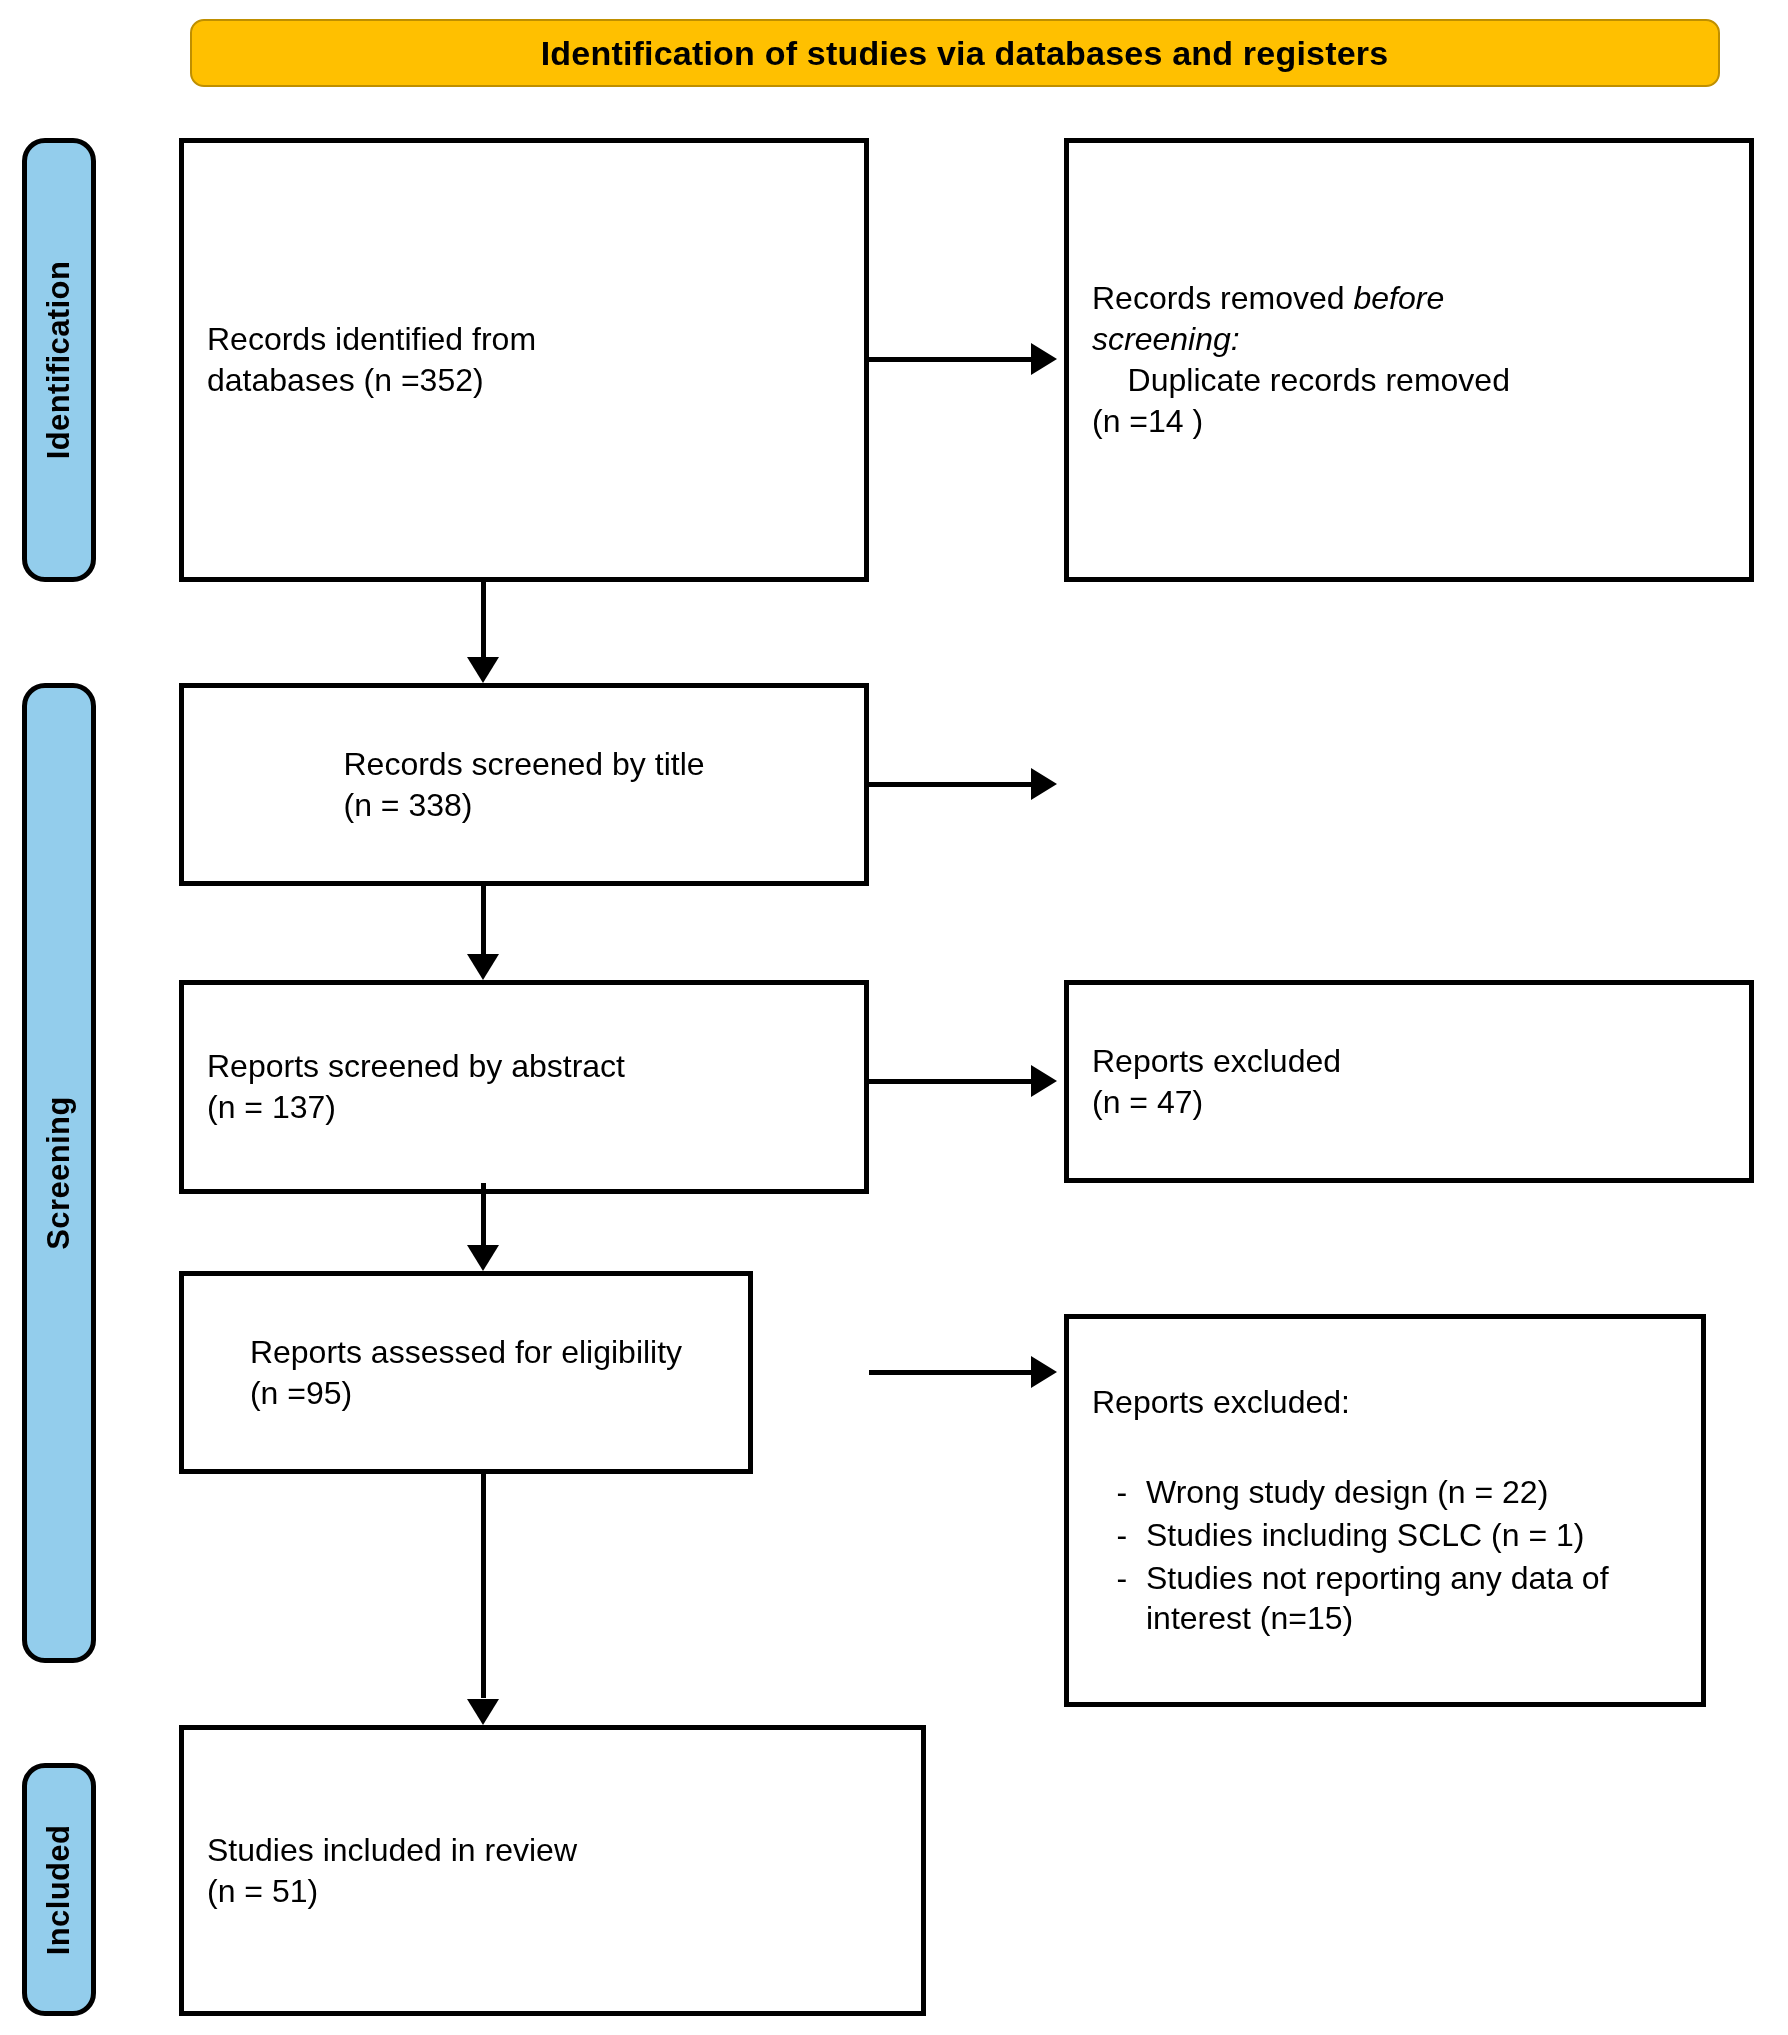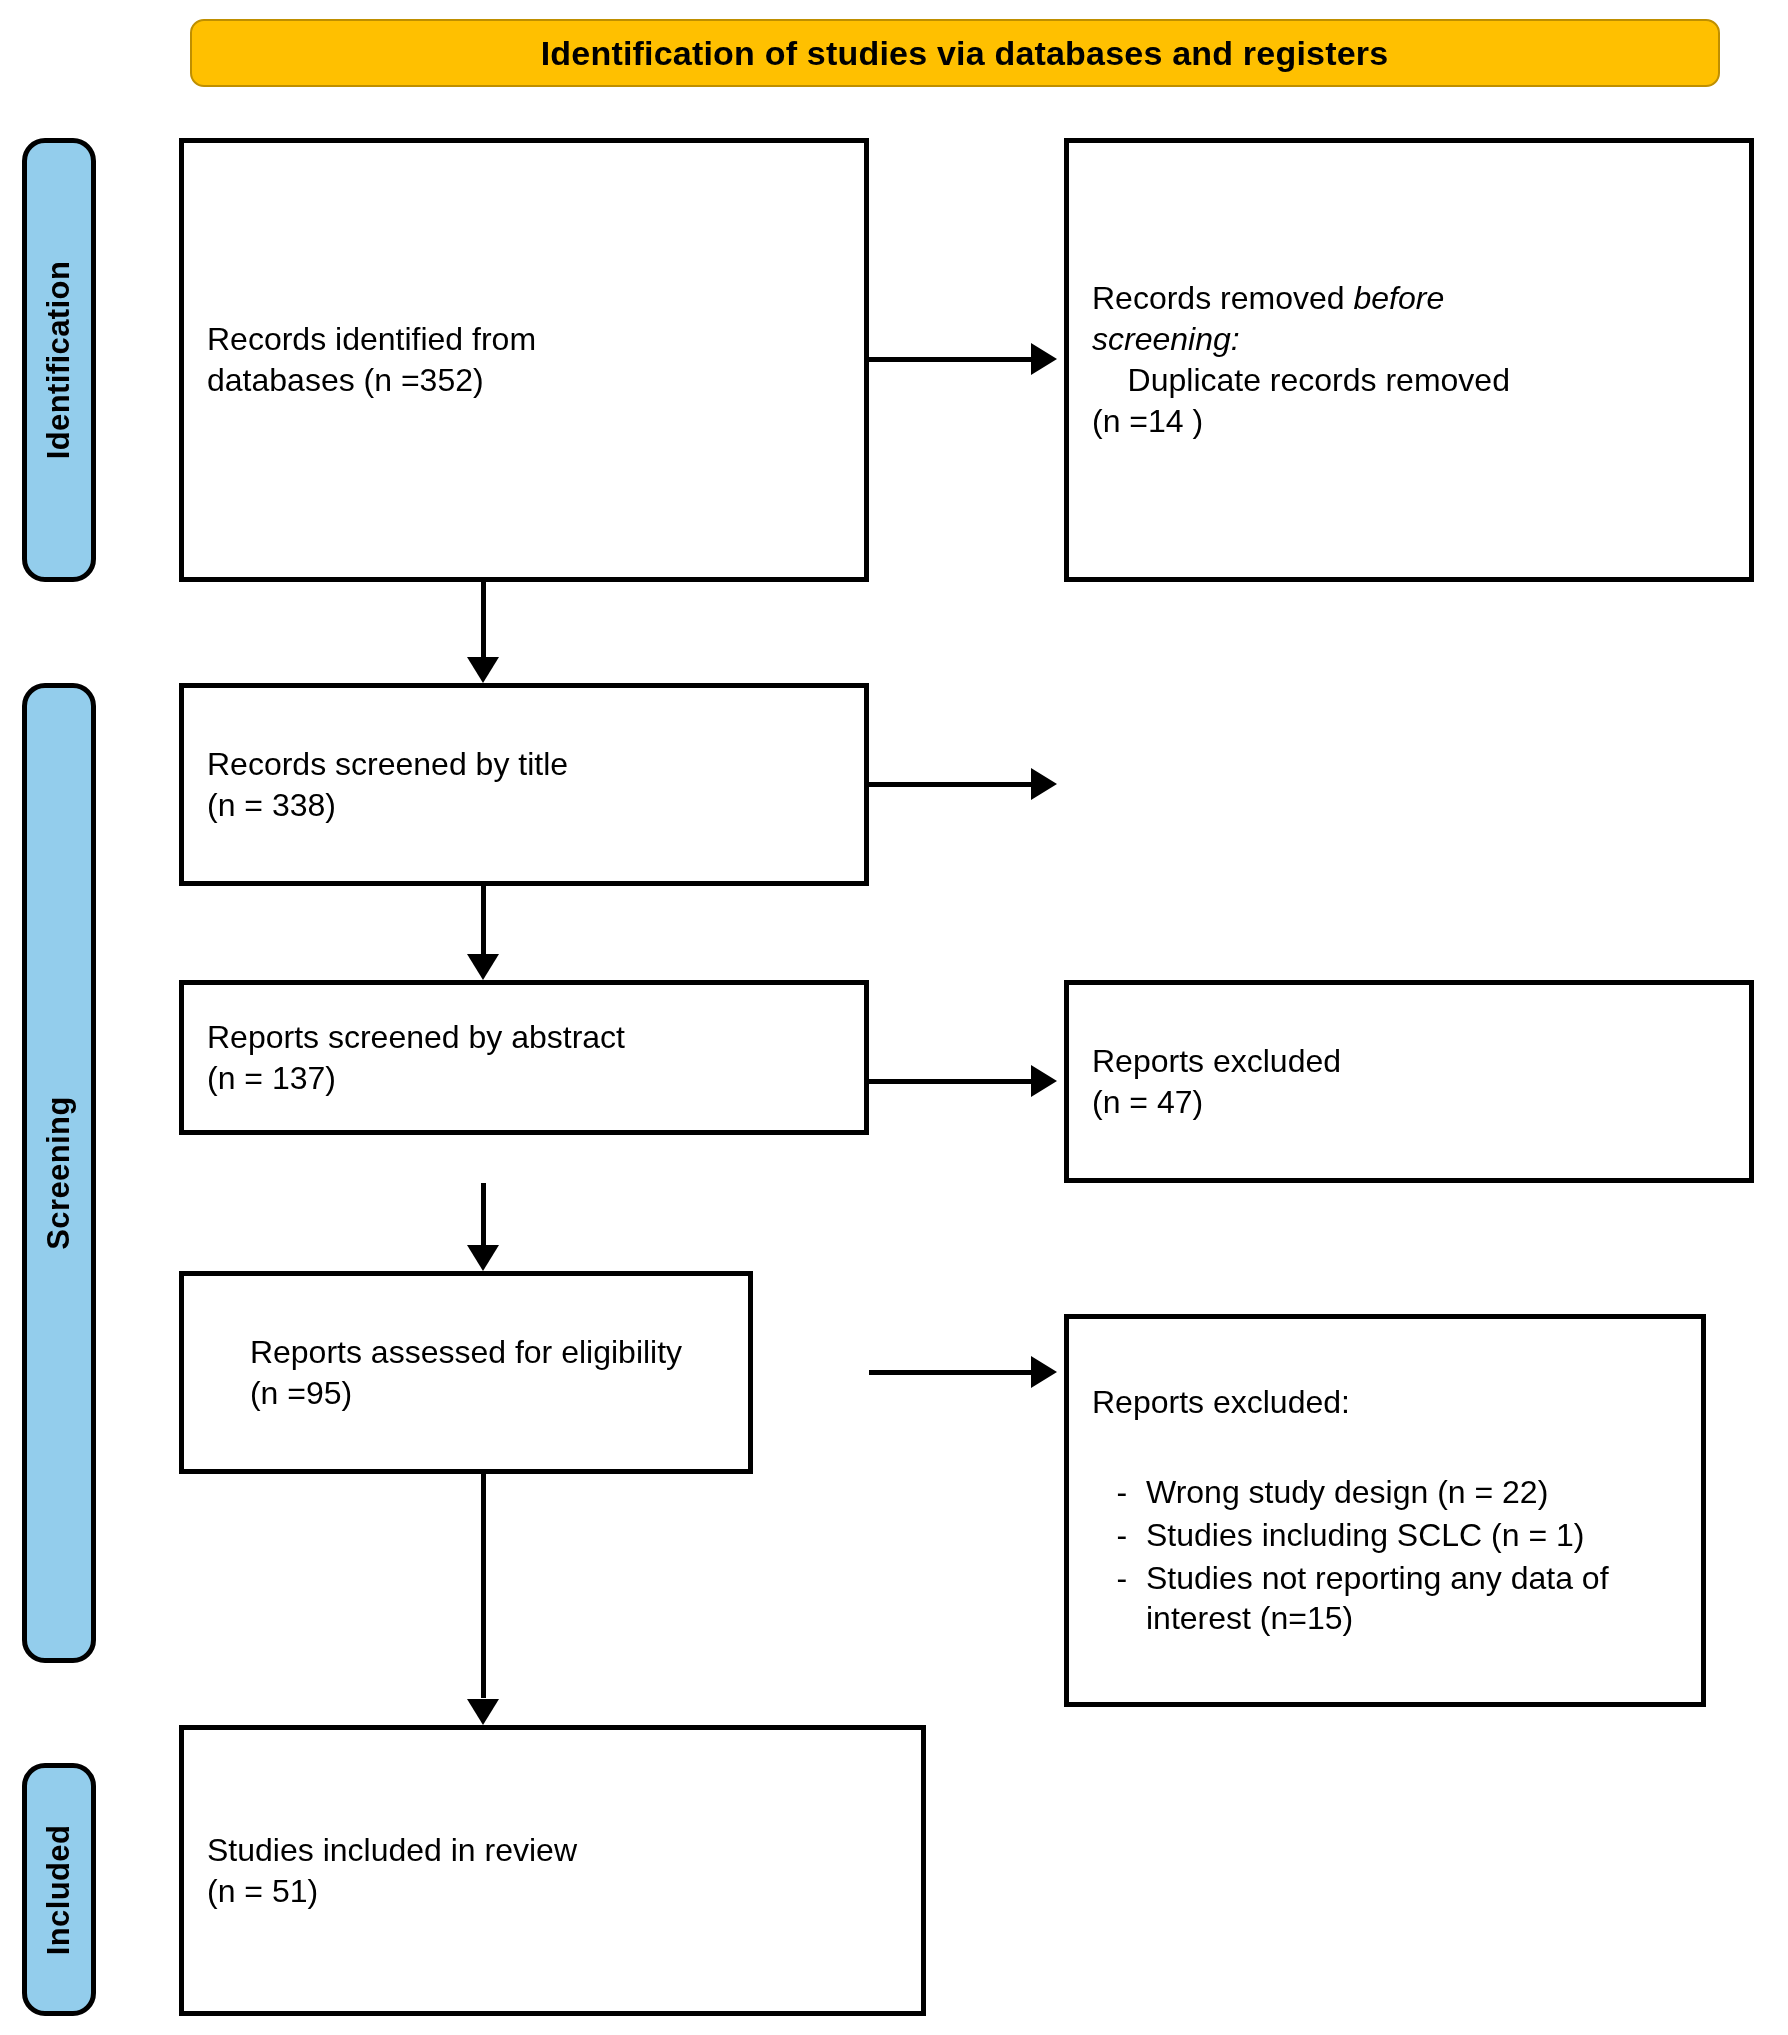--- a/index.html
+++ b/index.html
@@ -81,22 +81,22 @@
   .box-text {
     font-size: 32px;
     line-height: 1.28;
     color: #000000;
     white-space: pre-wrap;
   }
   .box-text .ital { font-style: italic; }
 
   
   .box-identified   { left: 179px; top: 138px;  width: 690px;  height: 444px; }
-  .box-screened     { left: 179px; top: 683px;  width: 690px;  height: 203px; }
-  .box-abstract     { left: 179px; top: 980px; width: 690px;  height: 155px; }
+  .box-screened     { left: 179px; top: 683px;  width: 690px;  height: 203px; align-items: center; }
+  .box-abstract     { left: 179px; top: 980px; width: 690px;  height: 214px; }
   .box-eligibility  { left: 179px; top: 1271px; width: 574px;  height: 203px; align-items: center; }
   .box-included     { left: 179px; top: 1725px; width: 747px;  height: 291px; }
 
   
   .box-removed      { left: 1064px; top: 138px;  width: 690px; height: 444px; }
   .box-rec-excluded { left: 1064px; top: 683px;  width: 690px; height: 203px; }
   .box-rep-excluded { left: 1064px; top: 980px; width: 690px; height: 203px; }
   .box-rep-detail   { left: 1064px; top: 1314px; width: 642px; height: 393px; gap: 48px; }
 
   

